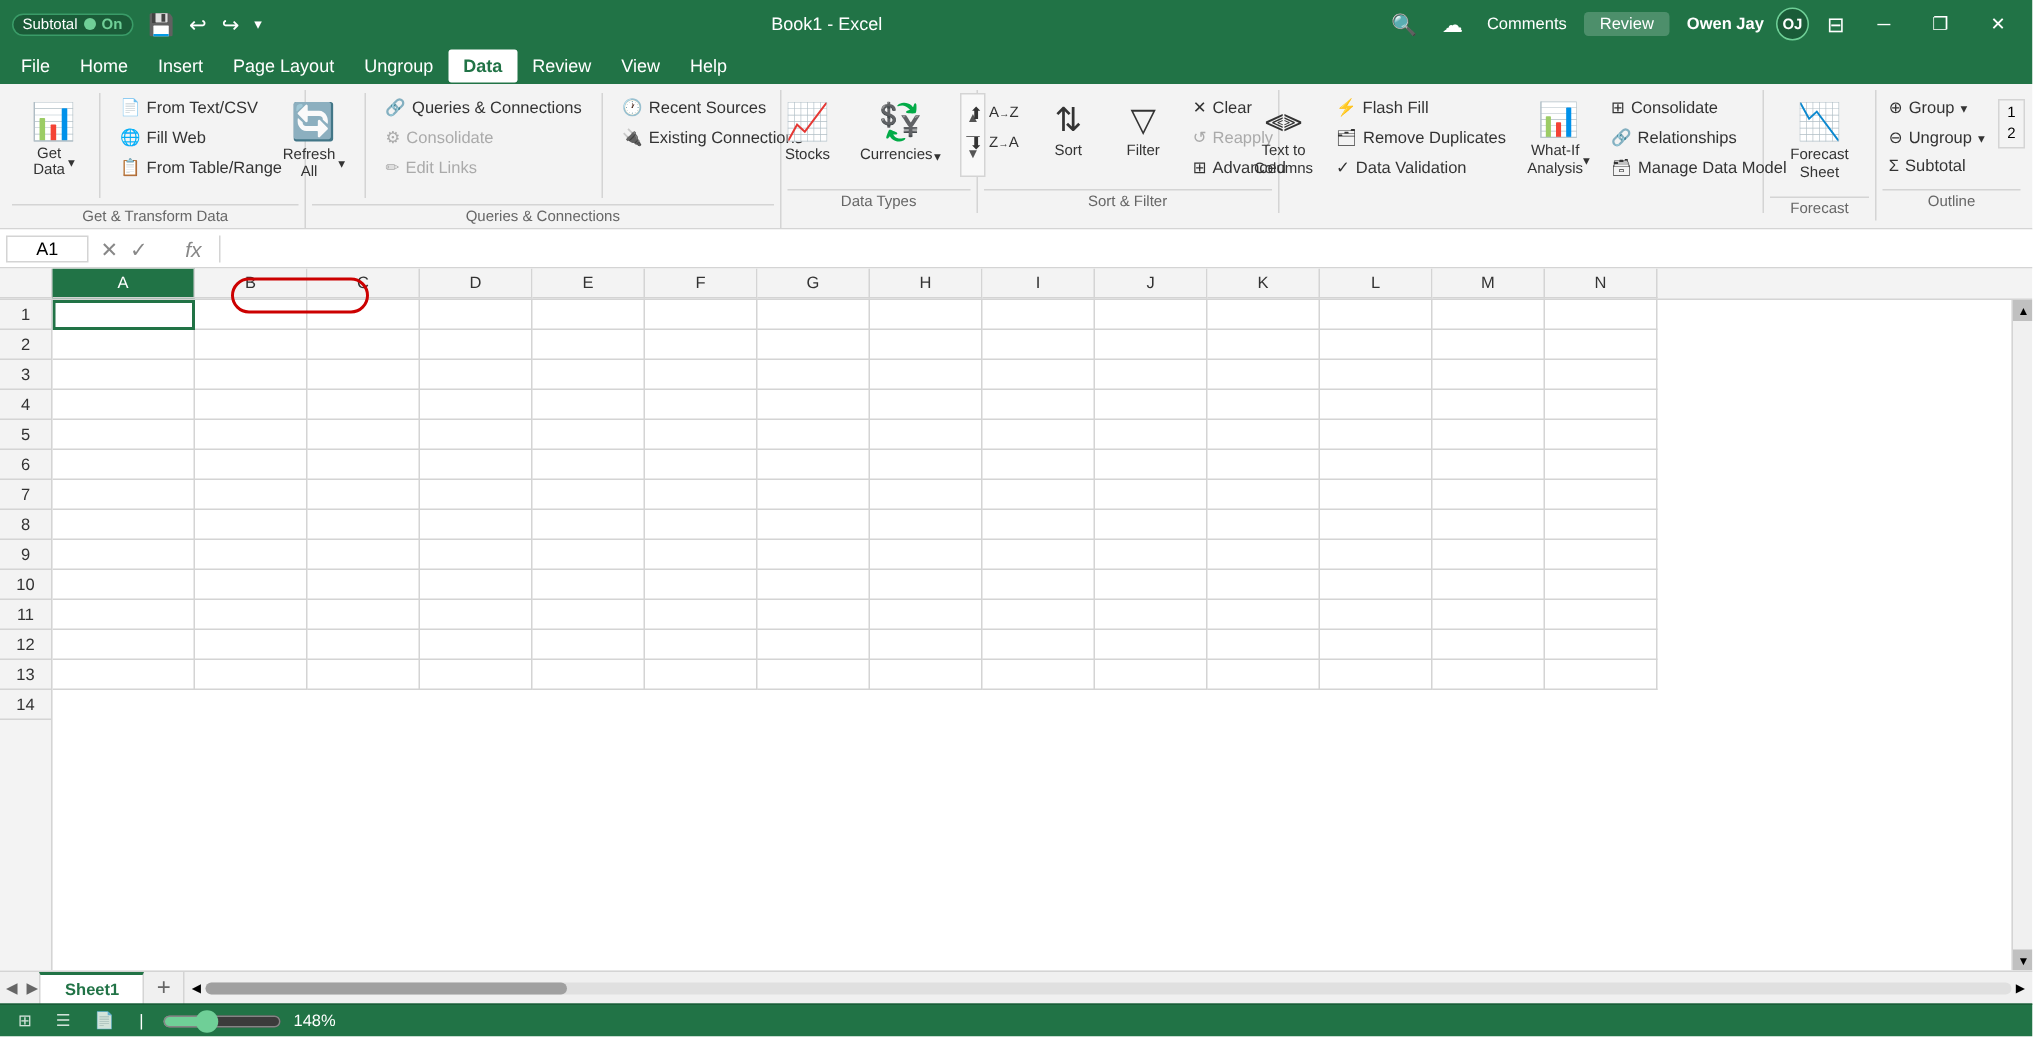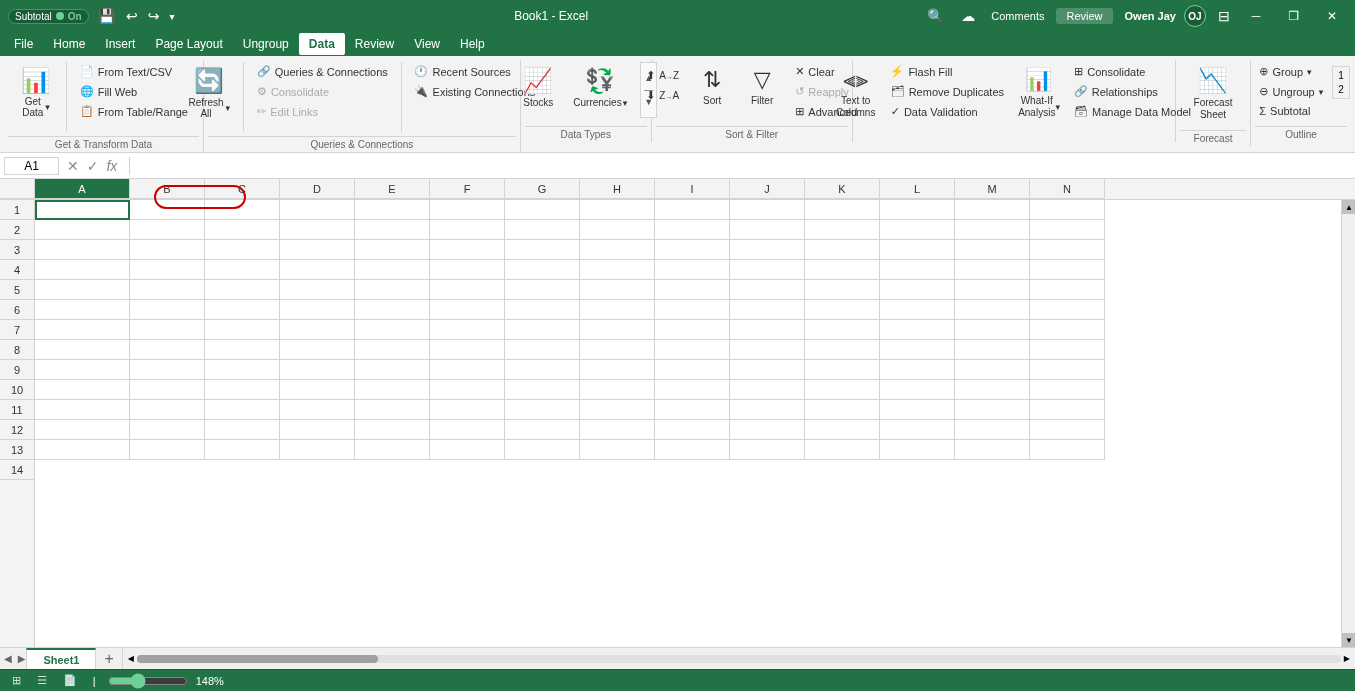--- a/index.html
+++ b/index.html
@@ -480,21 +480,21 @@
       </div>
 
     </div>
   </div>
 
   <div id="formula-bar">
     <input id="cell-name-box" value="A1" style="width: 55px; border: 1px solid rgb(212, 212, 212); padding: 1px 4px; font-size: 12px; font-family: inherit; text-align: center;">
     <div id="formula-dividers">
       <span style="color:#888; cursor:pointer;">✕</span>
       <span style="color:#888; cursor:pointer;">✓</span>
-      <span style="color:#888; cursor:pointer; font-style:italic;">fx</span>
+      <span style="color:#888; cursor:pointer; font-style:italic;margin-left:17px;">fx</span>
     </div>
     <div style="width:1px; height:18px; background:#d4d4d4; margin:0 4px;"></div>
     <input id="formula-input" type="text" value="" style="flex: 1 1 0%; border: none; outline: none; font-size: 12px; font-family: inherit; padding: 1px 4px;">
   </div>
 
   <div id="spreadsheet-area" style="flex:1; display:flex; flex-direction:column; overflow:hidden; position:relative;">
 
     <div id="column-headers" style="display:flex; background:#f3f3f3; border-bottom:1px solid #d4d4d4; flex-shrink:0;">
       <div id="row-col-corner" style="width:35px;min-width:35px;height:20px;background:#f3f3f3;border-right:1px solid #d4d4d4;border-bottom:1px solid #d4d4d4;"></div>
       <div class="col-header selected" style="width:95px;min-width:95px;">A</div>

